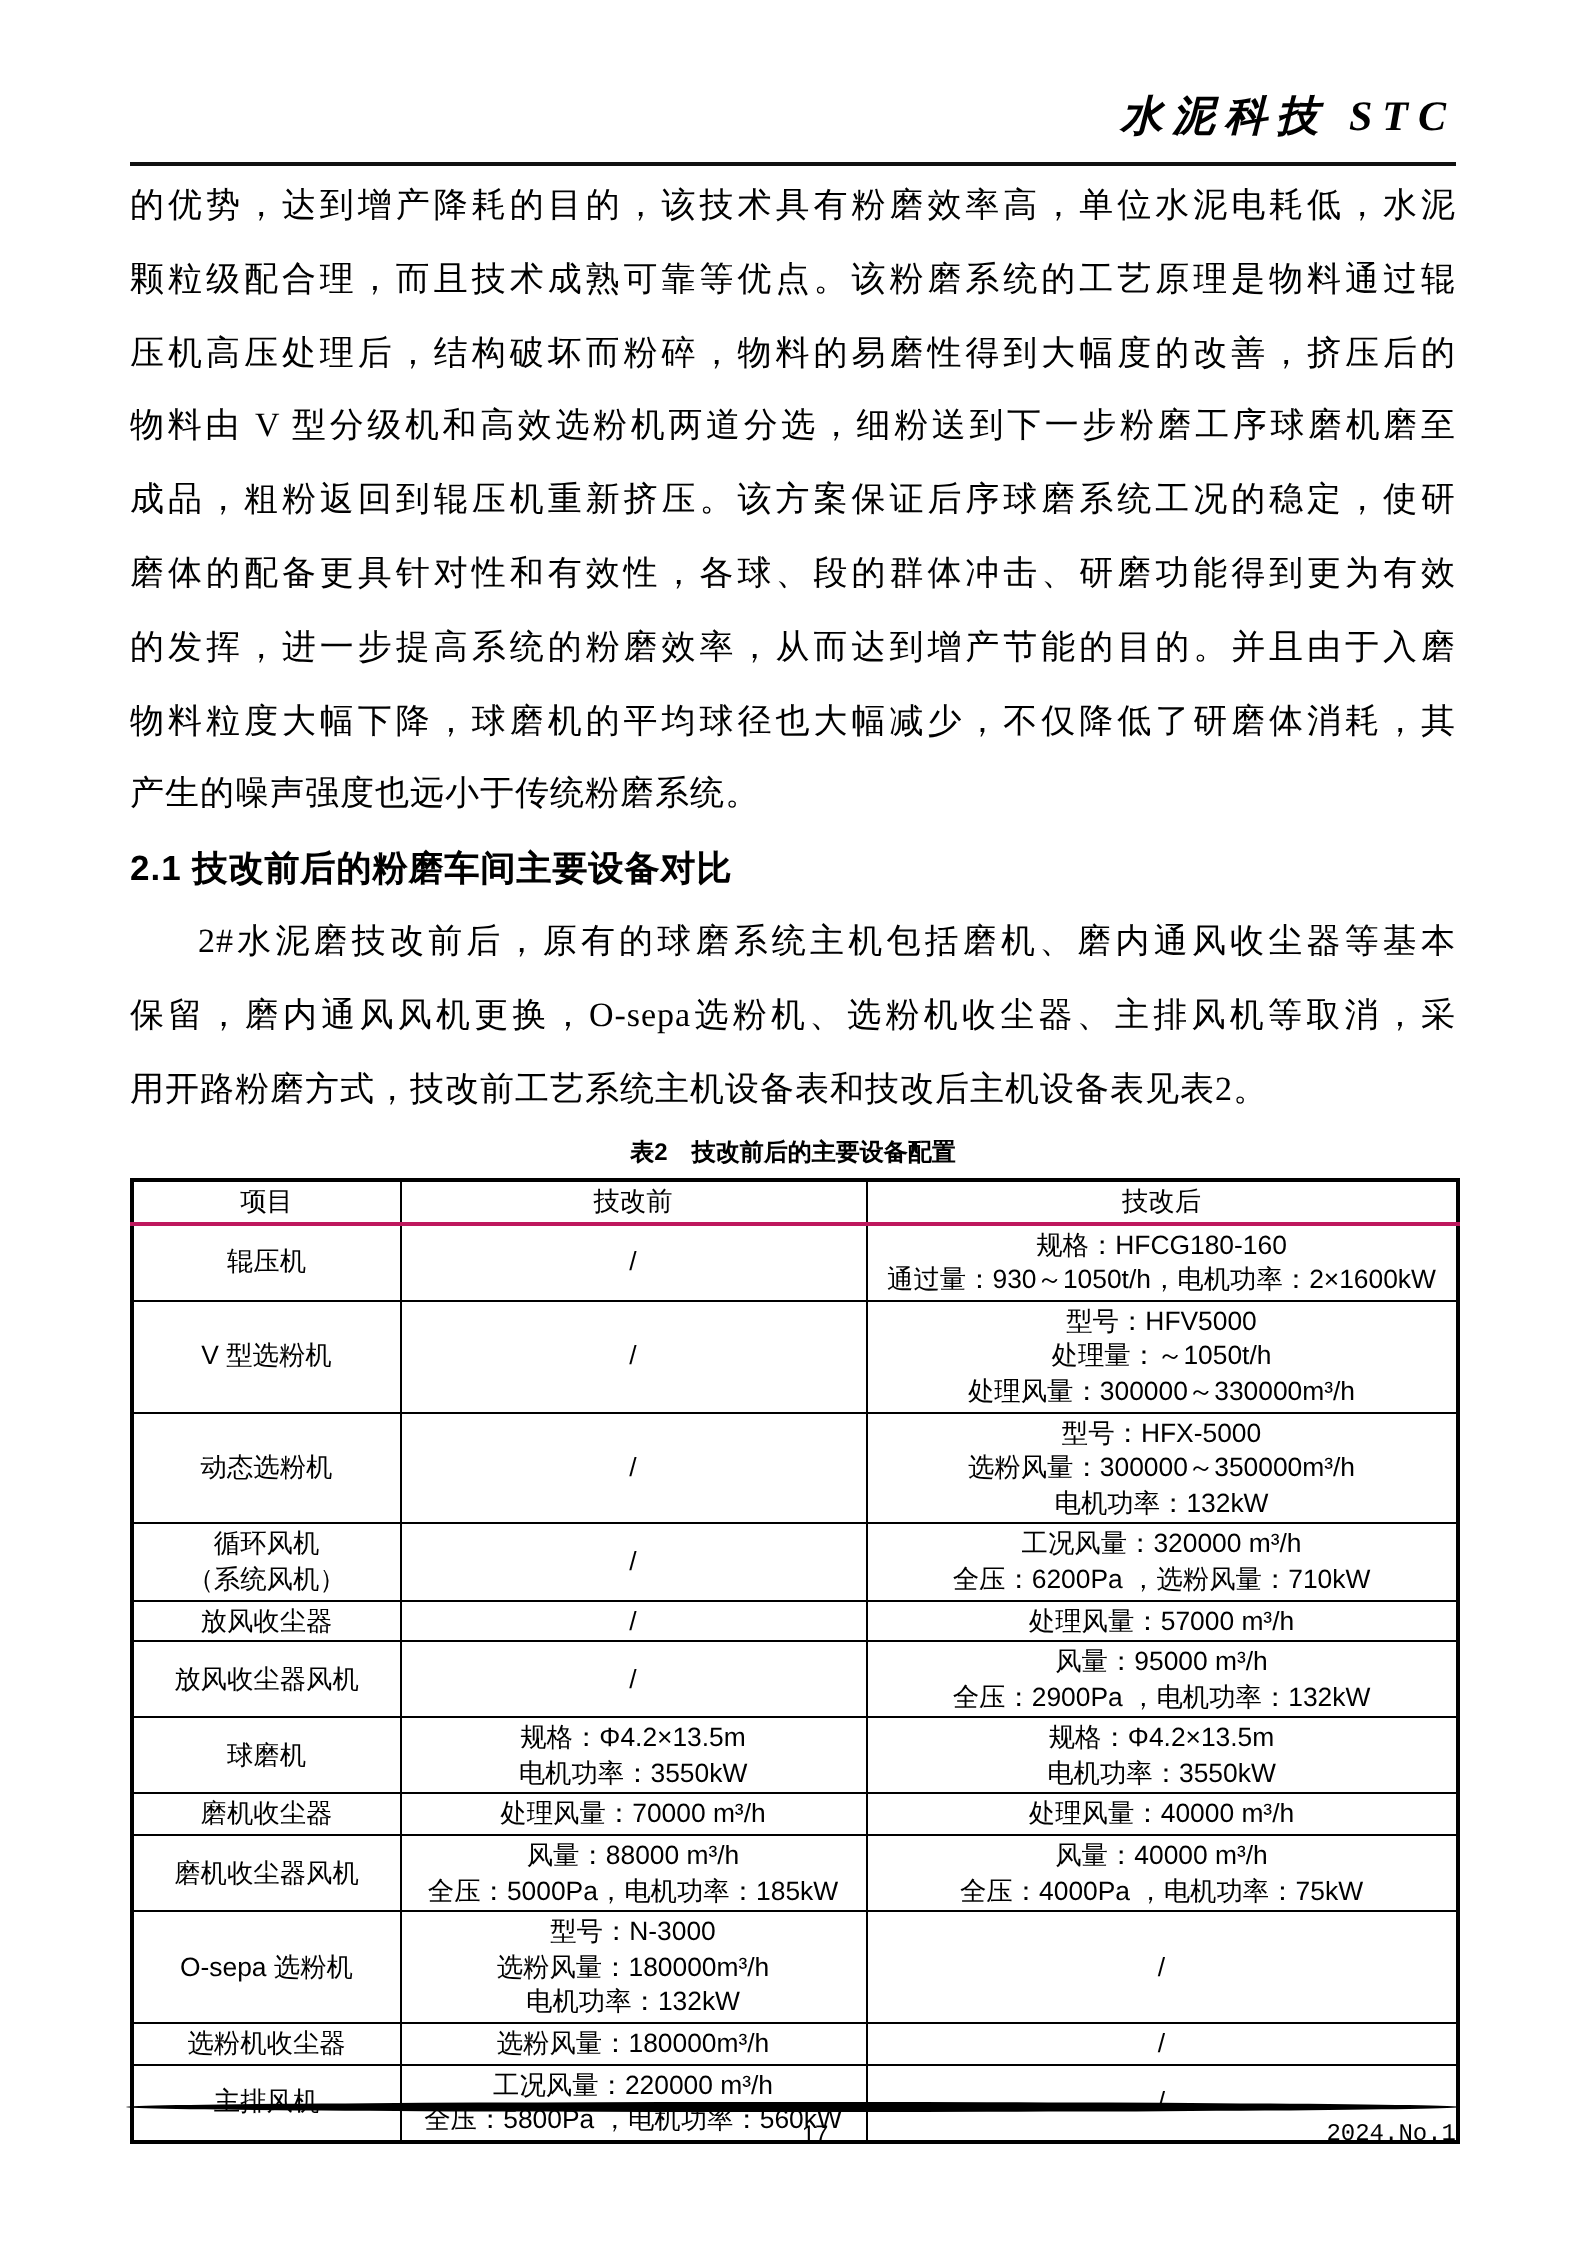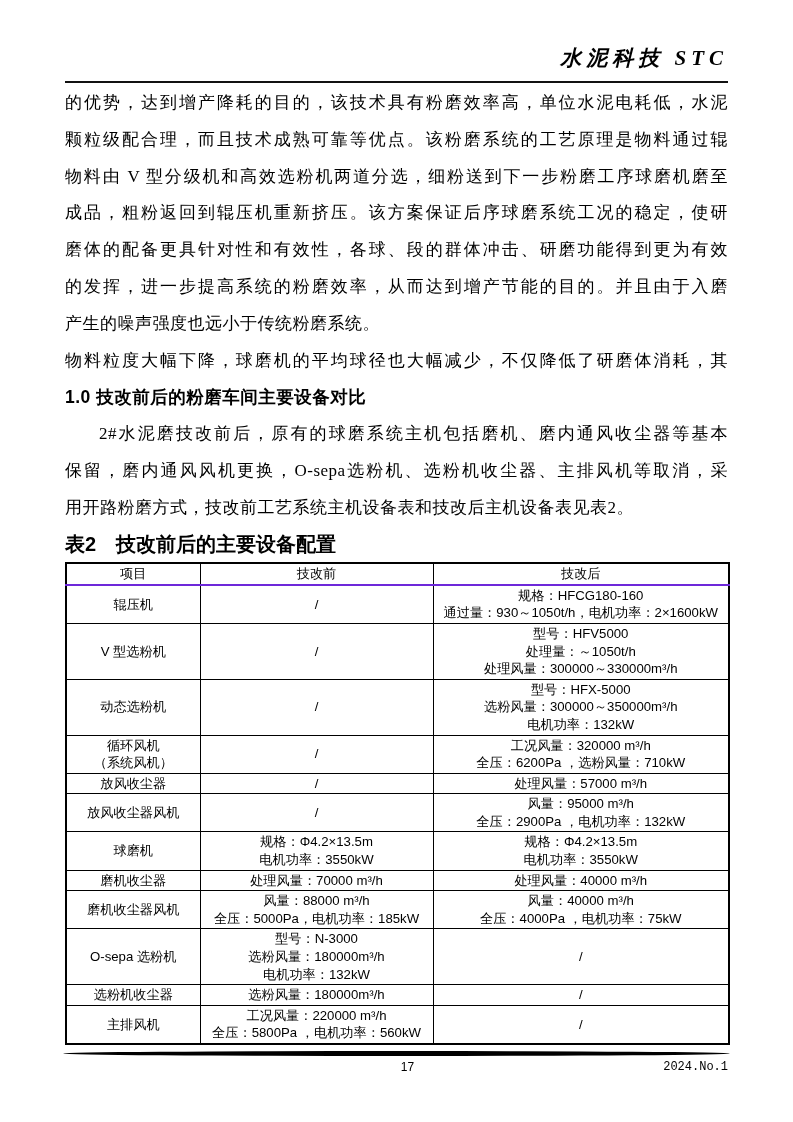--- a/index.html
+++ b/index.html
@@ -26,34 +26,34 @@
   .bodytext .line.last { text-align-last:left; }
   .bodytext .line.indent { text-indent:2em; }
 
   .section-heading {
     font-family:"Liberation Sans",sans-serif; font-weight:bold;
     font-size:17.5px; line-height:37px; letter-spacing:0.5px;
   }
 
   
   .table-title {
-    font-family:"Liberation Sans",sans-serif;
-    font-weight:bold; font-size:20px; margin:4px 0 4px 0;
+    text-align:center; font-family:"Liberation Sans",sans-serif;
+    font-weight:bold; font-size:12px; margin:4px 0 4px 0;
   }
   table.equipment {
     width:663px; border-collapse:collapse; table-layout:fixed;
     font-family:"Liberation Sans",sans-serif; font-size:13.2px;
     border:2px solid #000;
   }
   table.equipment th, table.equipment td {
     border:1px solid #000; text-align:center; vertical-align:middle;
     padding:1px 2px; line-height:17.6px; font-weight:normal;
     overflow:hidden;
   }
-  table.equipment thead th { border-bottom:2px solid #6d28d9; height:18px;margin-top:44px; }
+  table.equipment thead th { border-bottom:2px solid #be185d; height:18px;margin-top:44px; }
   col.c1 { width:134px; } col.c2 { width:233px; } col.c3 { width:296px; }
 
   
   .footer-rule {
     position:absolute; left:63px; top:1051px; width:667px; height:5px;
     background:#000; border-radius:50%;
   }
   .footer-text {
     position:absolute; left:65px; top:1059px; width:663px; height:16px;
     font-family:"Liberation Sans",sans-serif; font-size:12px; line-height:16px;
@@ -66,29 +66,30 @@
 
 <div class="page">
   <div class="content">
 
     <div class="journal-title">水泥科技 STC</div>
     <hr class="header-rule">
 
     <div class="bodytext">
         <div class="line">的优势，达到增产降耗的目的，该技术具有粉磨效率高，单位水泥电耗低，水泥</div>
         <div class="line">颗粒级配合理，而且技术成熟可靠等优点。该粉磨系统的工艺原理是物料通过辊</div>
+        <div class="line">压机高压处理后，结构破坏而粉碎，物料的易磨性得到大幅度的改善，挤压后的</div>
         <div class="line">物料由 V 型分级机和高效选粉机两道分选，细粉送到下一步粉磨工序球磨机磨至</div>
         <div class="line">成品，粗粉返回到辊压机重新挤压。该方案保证后序球磨系统工况的稳定，使研</div>
         <div class="line">磨体的配备更具针对性和有效性，各球、段的群体冲击、研磨功能得到更为有效</div>
         <div class="line">的发挥，进一步提高系统的粉磨效率，从而达到增产节能的目的。并且由于入磨</div>
+        <div class="line">物料粒度大幅下降，球磨机的平均球径也大幅减少，不仅降低了研磨体消耗，其</div>
         <div class="line last">产生的噪声强度也远小于传统粉磨系统。</div>
-        <div class="line">物料粒度大幅下降，球磨机的平均球径也大幅减少，不仅降低了研磨体消耗，其</div>
       </div>
 
-    <div class="section-heading">1.0 技改前后的粉磨车间主要设备对比</div>
+    <div class="section-heading">2.1 技改前后的粉磨车间主要设备对比</div>
 
     <div class="bodytext">
         <div class="line indent">2#水泥磨技改前后，原有的球磨系统主机包括磨机、磨内通风收尘器等基本</div>
         <div class="line">保留，磨内通风风机更换，O-sepa选粉机、选粉机收尘器、主排风机等取消，采</div>
         <div class="line last">用开路粉磨方式，技改前工艺系统主机设备表和技改后主机设备表见表2。</div>
       </div>
 
     <div class="table-title">表2　技改前后的主要设备配置</div>
 
     <table class="equipment">

